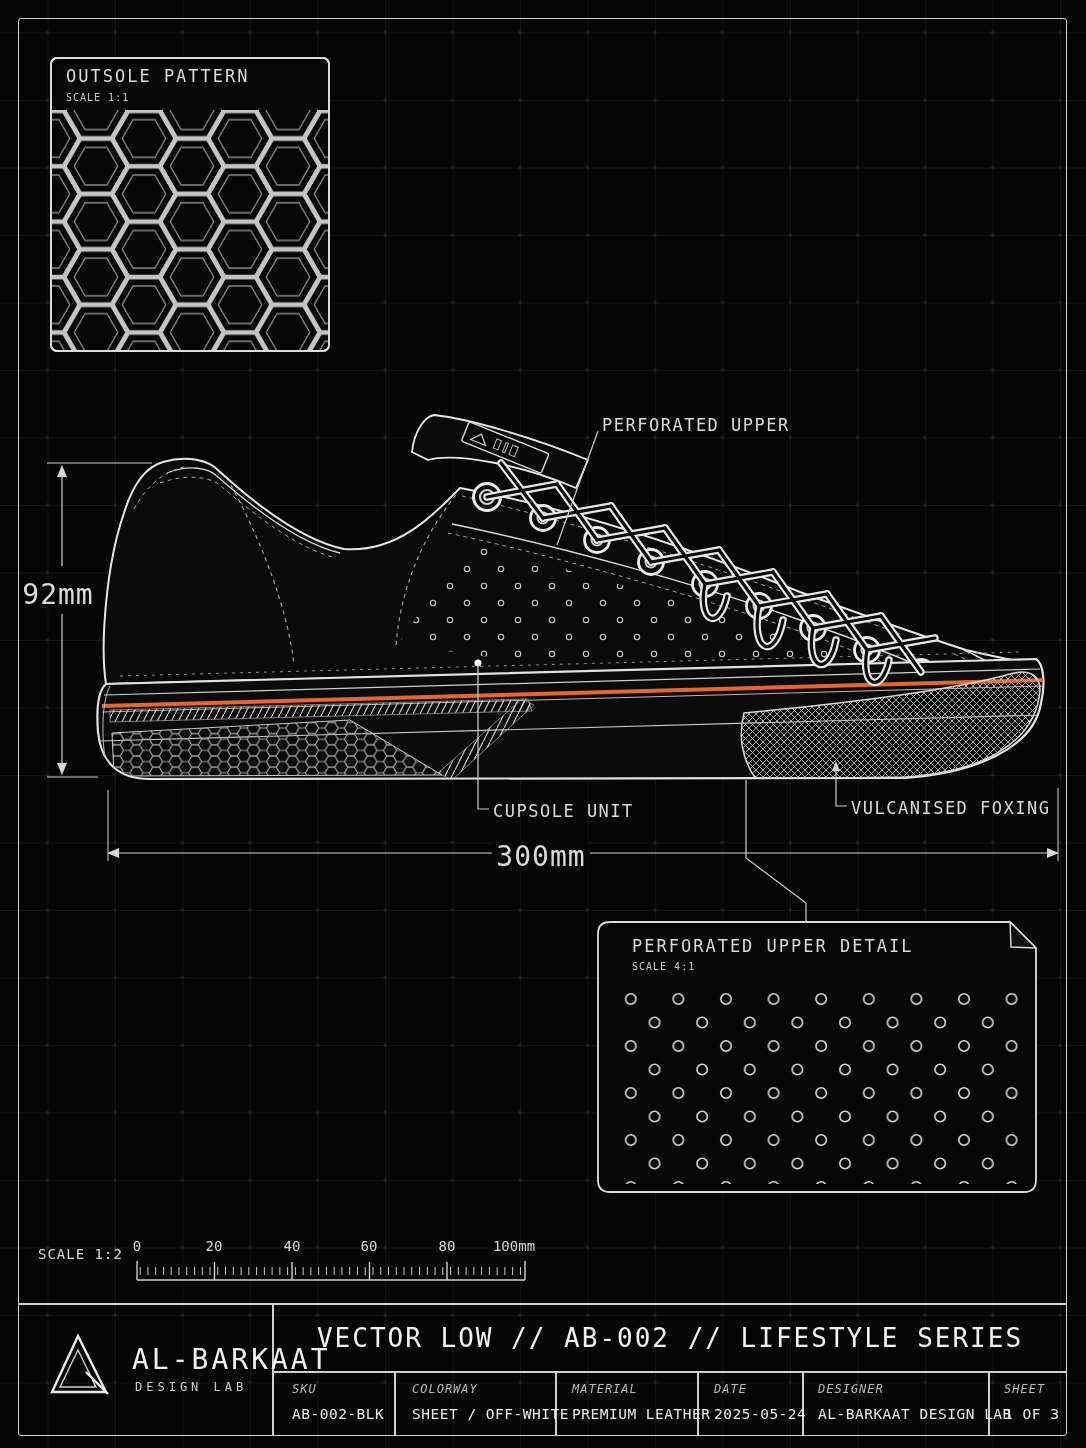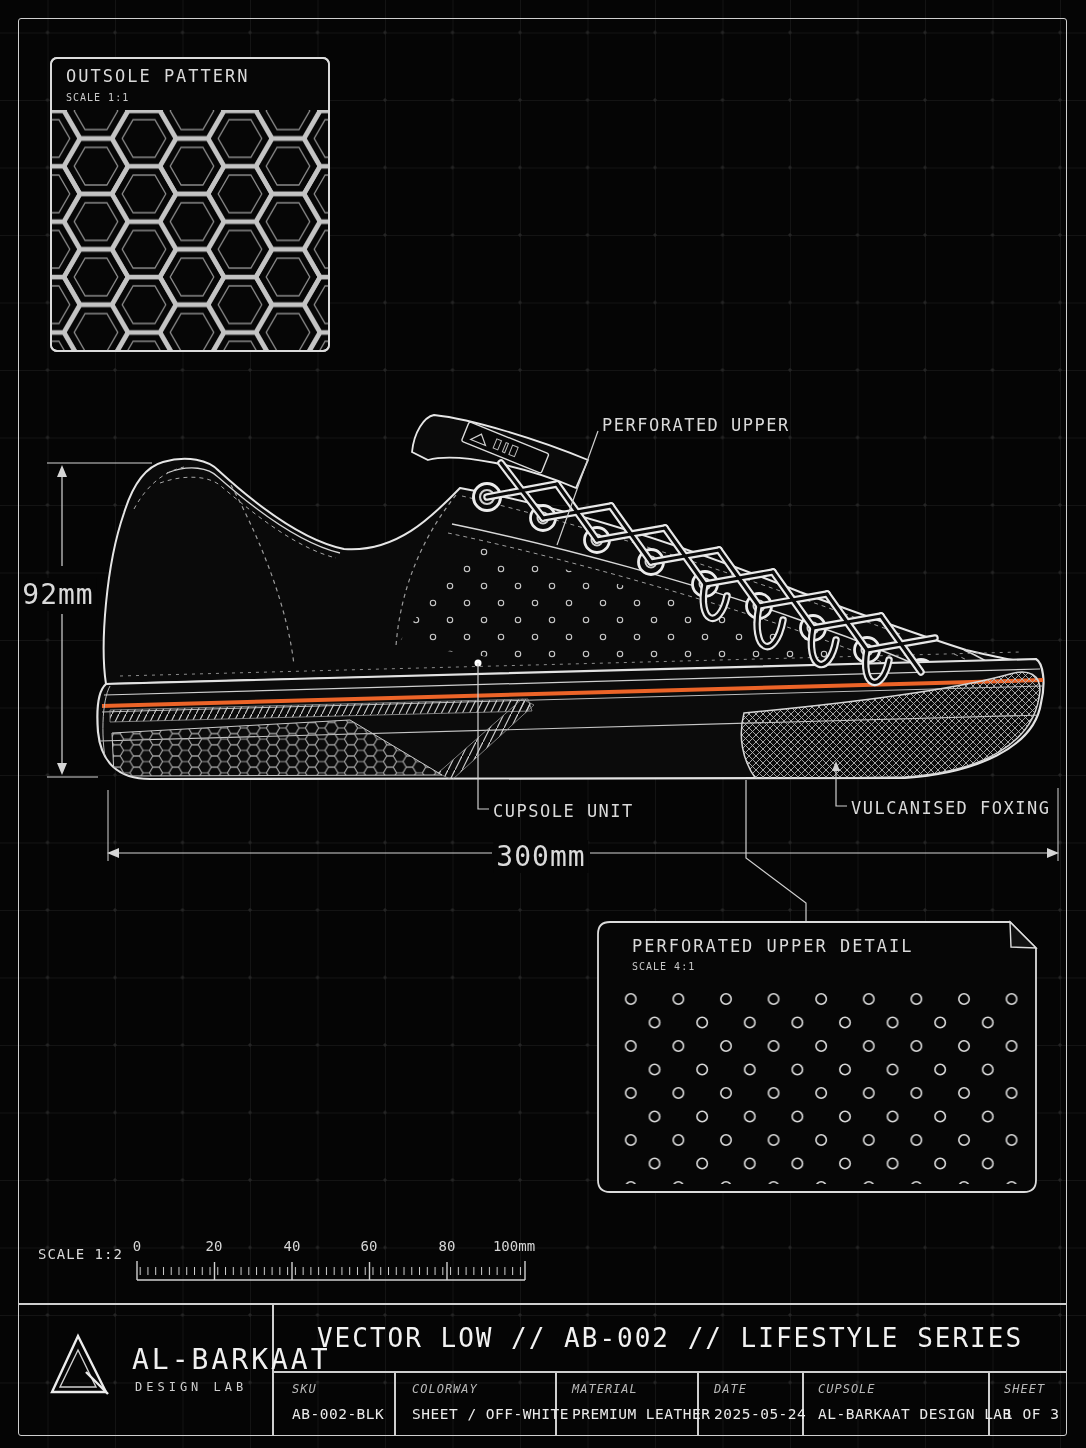--- a/index.html
+++ b/index.html
@@ -296,18 +296,18 @@
   <span class="sheet-title" style="left:670px;top:1323px">VECTOR LOW // AB-002 // LIFESTYLE SERIES</span>
 
   <span class="cell-label" style="left:292px;top:1382px">SKU</span>
   <span class="cell-value" style="left:292px;top:1406px">AB-002-BLK</span>
   <span class="cell-label" style="left:412px;top:1382px">COLORWAY</span>
   <span class="cell-value" style="left:412px;top:1406px">SHEET / OFF-WHITE</span>
   <span class="cell-label" style="left:572px;top:1382px">MATERIAL</span>
   <span class="cell-value" style="left:572px;top:1406px">PREMIUM LEATHER</span>
   <span class="cell-label" style="left:714px;top:1382px">DATE</span>
   <span class="cell-value" style="left:714px;top:1406px">2025-05-24</span>
-  <span class="cell-label" style="left:818px;top:1382px">CUPSOLE</span>
+  <span class="cell-label" style="left:818px;top:1382px">DESIGNER</span>
   <span class="cell-value" style="left:818px;top:1406px">AL-BARKAAT DESIGN LAB</span>
   <span class="cell-label" style="left:1004px;top:1382px">SHEET</span>
   <span class="cell-value" style="left:1004px;top:1406px">1 OF 3</span>
 
 </div>
 
 </body></html>

